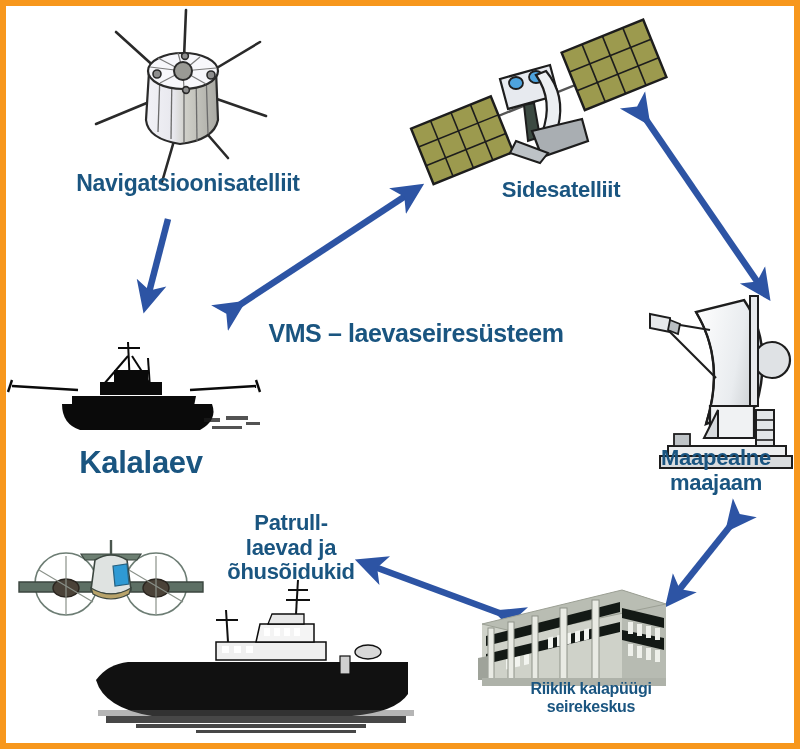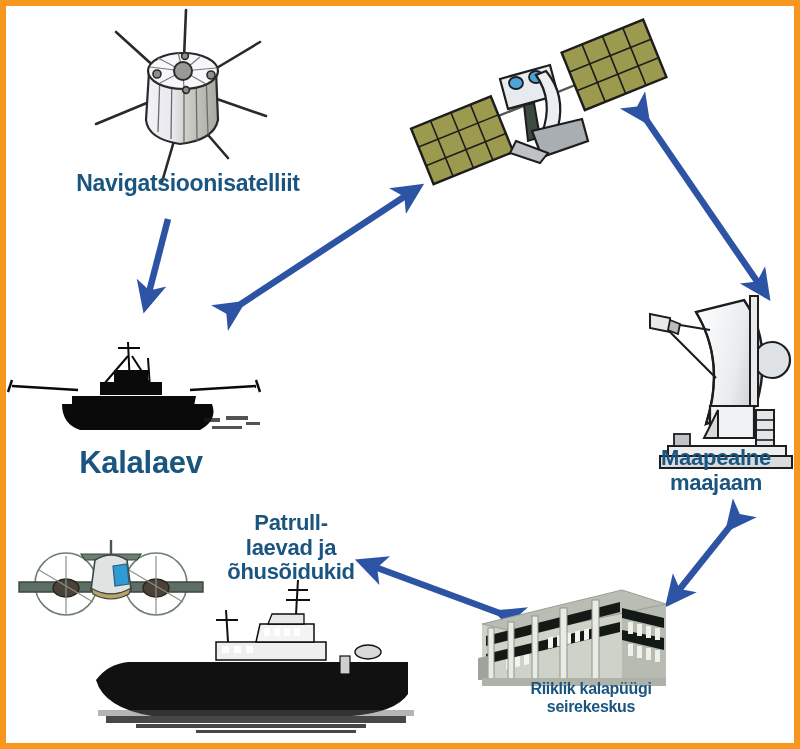--- a/index.html
+++ b/index.html
@@ -310,27 +310,29 @@
         <rect x="-4" y="-30" width="7" height="72"></rect>
         <rect x="28" y="-38" width="7" height="80"></rect>
       </g>
       <path d="M-86,20 L-76,18 L-76,42 L-86,42 Z" fill="#9fa39a"></path>
       <path d="M-82,40 L102,40 L102,48 L-82,48 Z" fill="#aeb2a9"></path>
     </g>
   </svg>
 
   <div class="node-label" id="lbl-nav">Navigatsioonisatelliit</div>
 
+  <div class="node-label" id="lbl-com">Sidesatelliit</div>
 
   <div class="node-label" id="lbl-ship">Kalalaev</div>
 
   <div class="node-label" id="lbl-gs">Maapealne
 maajaam</div>
 
   <div class="node-label" id="lbl-pat">Patrull-
 laevad ja
 õhusõidukid</div>
 
   <div class="node-label" id="lbl-ctr">Riiklik kalapüügi
 seirekeskus</div>
 
+  <div id="title-label">VMS – laevaseiresüsteem</div>
 
 </div>
 
 </body></html>

